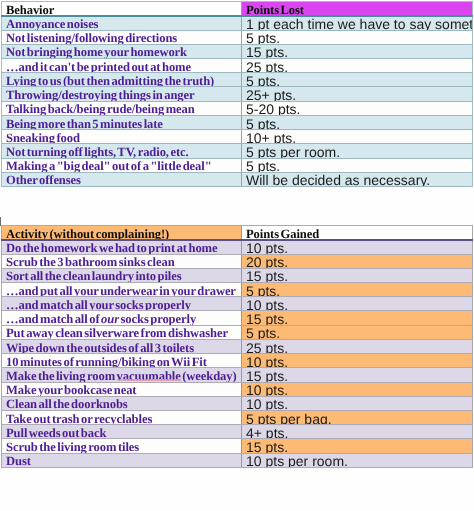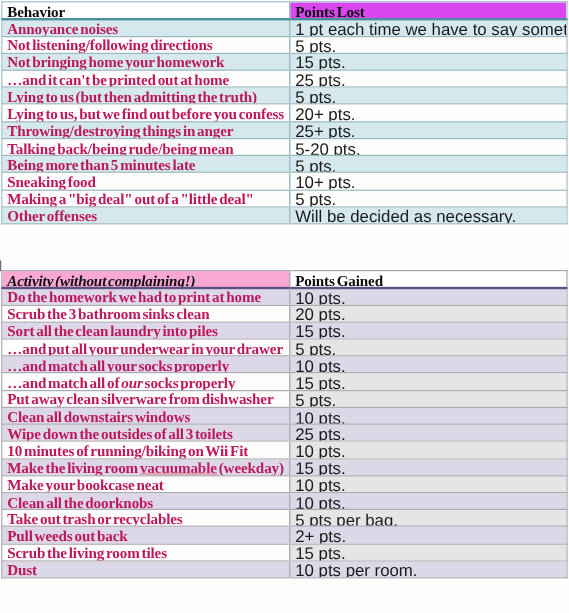--- a/index.html
+++ b/index.html
@@ -51,31 +51,31 @@
   .t1 th.c2 { border: 1px solid #9fc0cb; border-left: 1px solid #86aab8;
               border-bottom: 2px solid #4c8d9a; background: #d946ef; }
   .t1 td.c1 { border-left: 1px solid #9fc0cb; border-right: 0;
               border-bottom: 1px solid #9db8c0; border-top: 0; background: #fdfdfb; }
   .t1 td.c2 { border-left: 1px solid #86aab8; border-right: 1px solid #9fc0cb;
               border-bottom: 1px solid #9db8c0; border-top: 0; background: #fdfdfb; }
   .t1 tr.shade td { background: #d5e8ee; }
 
   
   .t2 th.c1 { border: 1px solid #aba7b0; border-right: 0; border-bottom: 2px solid #5e5182;
-              background: #f9a8d4; font-style: italic; }
+              background: #fdba74; }
   .t2 th.c2 { border: 1px solid #aba7b0; border-left: 1px solid #9d96ab;
               border-bottom: 2px solid #5e5182; background: #ffffff; }
   .t2 td.c1 { border-left: 1px solid #aba7b0; border-right: 0;
               border-bottom: 1px solid #afabb4; border-top: 0; background: #fdfdfb; }
   .t2 td.c2 { border-left: 1px solid #9d96ab; border-right: 1px solid #aba7b0;
-              border-bottom: 1px solid #afabb4; border-top: 0; background: #e5e5e5; }
+              border-bottom: 1px solid #afabb4; border-top: 0; background: #fdba74; }
   .t2 tr.shade td { background: #ddd8e7; }
 
   th { font-weight: bold; font-size: 12.6px; letter-spacing: -0.1px; word-spacing: -1.5px; color: #0d0d0d; }
-  td.c1 { font-weight: bold; font-size: 12.6px; letter-spacing: -0.1px; word-spacing: -1.5px; color: #be185d; }
+  td.c1 { font-weight: bold; font-size: 12.6px; letter-spacing: -0.1px; word-spacing: -1.5px; color: #4c1d95; }
   td.c2 { font-family: "Liberation Sans", sans-serif; font-weight: normal;
           font-size: 14px; word-spacing: 0px; color: #1a1a1a; }
 
   .spell {
     position: relative;
     display: inline-block;
   }
   .spell::after {
     content: "";
     position: absolute;
@@ -120,39 +120,39 @@
           <td class="c2">15 pts.</td>
         </tr>
         <tr class="plain">
           <td class="c1">…and it can't be printed out at home</td>
           <td class="c2">25 pts.</td>
         </tr>
         <tr class="shade">
           <td class="c1">Lying to us (but then admitting the truth)</td>
           <td class="c2">5 pts.</td>
         </tr>
-        <tr class="plain">
-          <td class="c1">Lying to us, but we find out before you confess</td>
-          <td class="c2">20+ pts.</td>
-        </tr>
         <tr class="shade">
           <td class="c1">Throwing/destroying things in anger</td>
           <td class="c2">25+ pts.</td>
         </tr>
         <tr class="plain">
           <td class="c1">Talking back/being rude/being mean</td>
           <td class="c2">5-20 pts.</td>
         </tr>
         <tr class="shade">
           <td class="c1">Being more than 5 minutes late</td>
           <td class="c2">5 pts.</td>
         </tr>
         <tr class="plain">
           <td class="c1">Sneaking food</td>
           <td class="c2">10+ pts.</td>
+        </tr>
+        <tr class="shade">
+          <td class="c1">Not turning off lights, TV, radio, etc.</td>
+          <td class="c2">5 pts per room.</td>
         </tr>
         <tr class="plain">
           <td class="c1">Making a "big deal" out of a "little deal"</td>
           <td class="c2">5 pts.</td>
         </tr>
         <tr class="shade">
           <td class="c1">Other offenses</td>
           <td class="c2">Will be decided as necessary.</td>
         </tr>
       </tbody>
@@ -192,24 +192,20 @@
         </tr>
         <tr class="plain">
           <td class="c1">…and match all of <em>our</em> socks properly</td>
           <td class="c2">15 pts.</td>
         </tr>
         <tr class="plain">
           <td class="c1">Put away clean silverware from dishwasher</td>
           <td class="c2">5 pts.</td>
         </tr>
         <tr class="shade">
-          <td class="c1">Clean all downstairs windows</td>
-          <td class="c2">10 pts.</td>
-        </tr>
-        <tr class="shade">
           <td class="c1">Wipe down the outsides of all 3 toilets</td>
           <td class="c2">25 pts.</td>
         </tr>
         <tr class="plain">
           <td class="c1">10 minutes of running/biking on Wii Fit</td>
           <td class="c2">10 pts.</td>
         </tr>
         <tr class="shade">
           <td class="c1">Make the living room <span class="spell">vacuumable</span> (weekday)</td>
           <td class="c2">15 pts.</td>
@@ -221,21 +217,21 @@
         <tr class="shade">
           <td class="c1">Clean all the doorknobs</td>
           <td class="c2">10 pts.</td>
         </tr>
         <tr class="plain">
           <td class="c1">Take out trash or recyclables</td>
           <td class="c2">5 pts per bag.</td>
         </tr>
         <tr class="shade">
           <td class="c1">Pull weeds out back</td>
-          <td class="c2">2+ pts.</td>
+          <td class="c2">4+ pts.</td>
         </tr>
         <tr class="plain">
           <td class="c1">Scrub the living room tiles</td>
           <td class="c2">15 pts.</td>
         </tr>
         <tr class="shade">
           <td class="c1">Dust</td>
           <td class="c2">10 pts per room.</td>
         </tr>
       </tbody>

